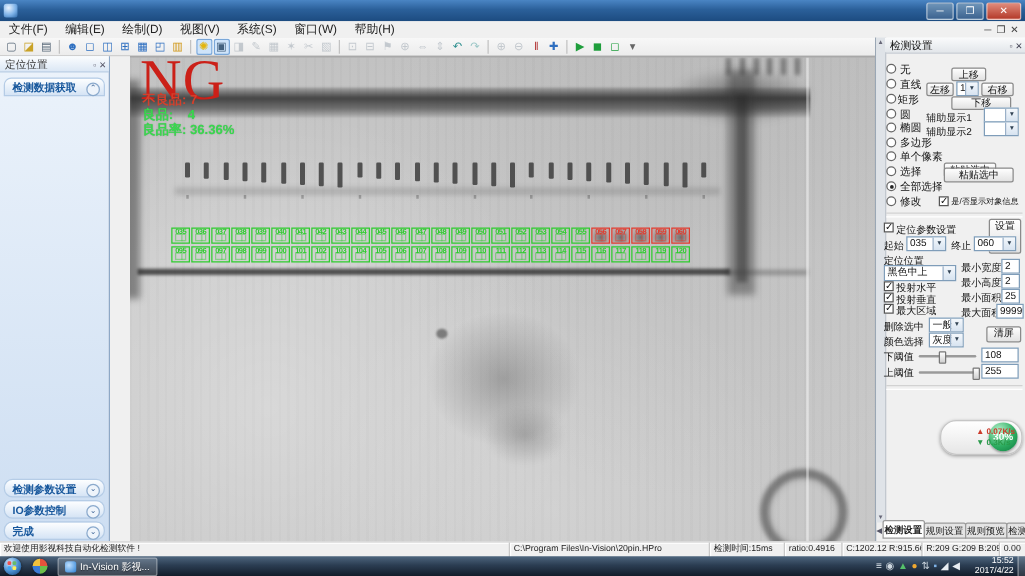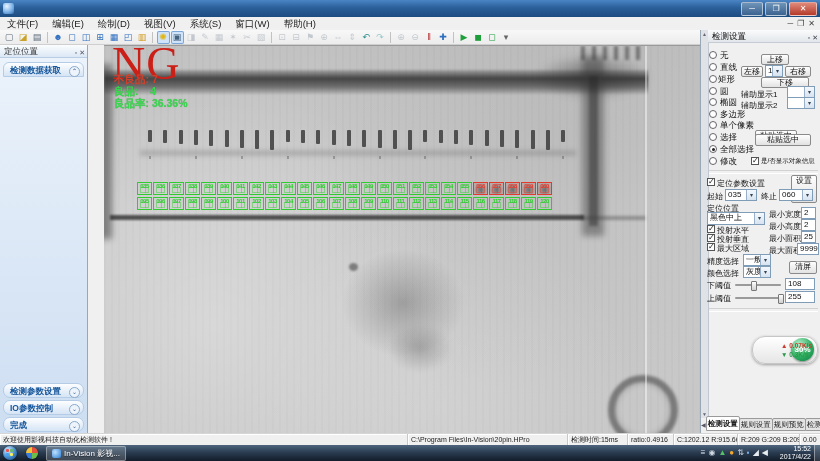--- a/index.html
+++ b/index.html
@@ -441,21 +441,21 @@
     <span class="cb on" style="left:6px;top:204px"></span>
     <div class="flabel" style="left:16px;top:204px">投射垂直</div>
     <div class="flabel" style="left:68px;top:203px">最小面积</div>
     <div class="vbox" style="left:100px;top:201px;width:15px">25</div>
 
     <span class="cb on" style="left:6px;top:213px"></span>
     <div class="flabel" style="left:16px;top:213px">最大区域</div>
     <div class="flabel" style="left:68px;top:215px">最大面积</div>
     <div class="vbox" style="left:96px;top:213px;width:22px">99999</div>
 
-    <div class="flabel" style="left:6px;top:226px">精度选择</div>
+    <div class="flabel" style="left:6px;top:226px">删除选中</div>
     <div class="dd" style="left:42px;top:224px;width:28px"><span>一般</span></div>
 
     <div class="flabel" style="left:6px;top:238px">颜色选择</div>
     <div class="dd" style="left:42px;top:236px;width:28px"><span>灰度</span></div>
     <div class="btn" style="left:88px;top:231px;width:28px;height:13px">清屏</div>
 
     <div class="flabel" style="left:6px;top:250px">下阈值</div>
     <div class="track" style="left:34px;top:254px;width:46px">
       <div class="thumb" style="left: calc(42.3529% - 3px);"></div>
     </div>

